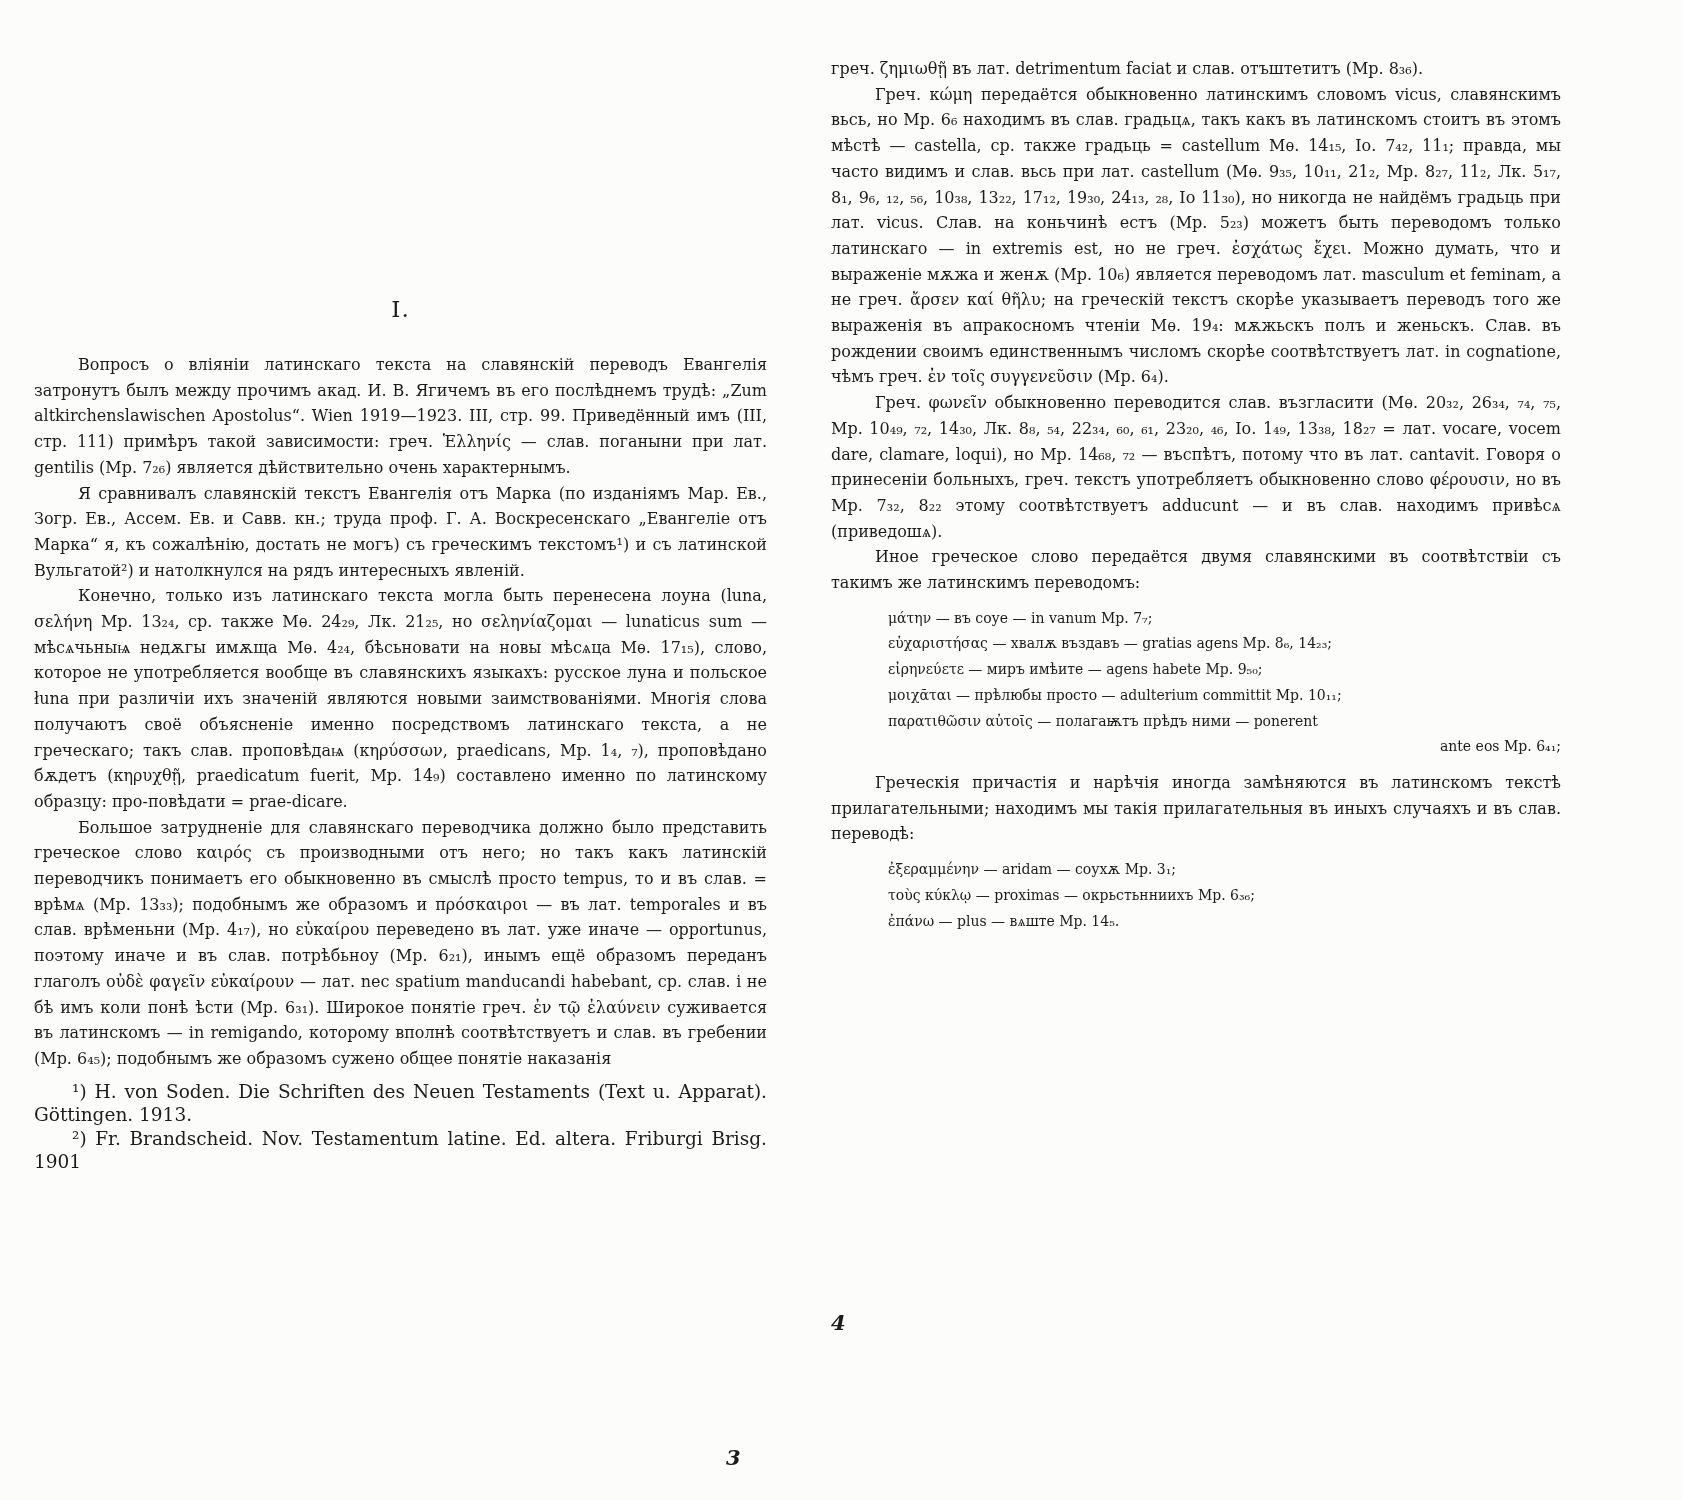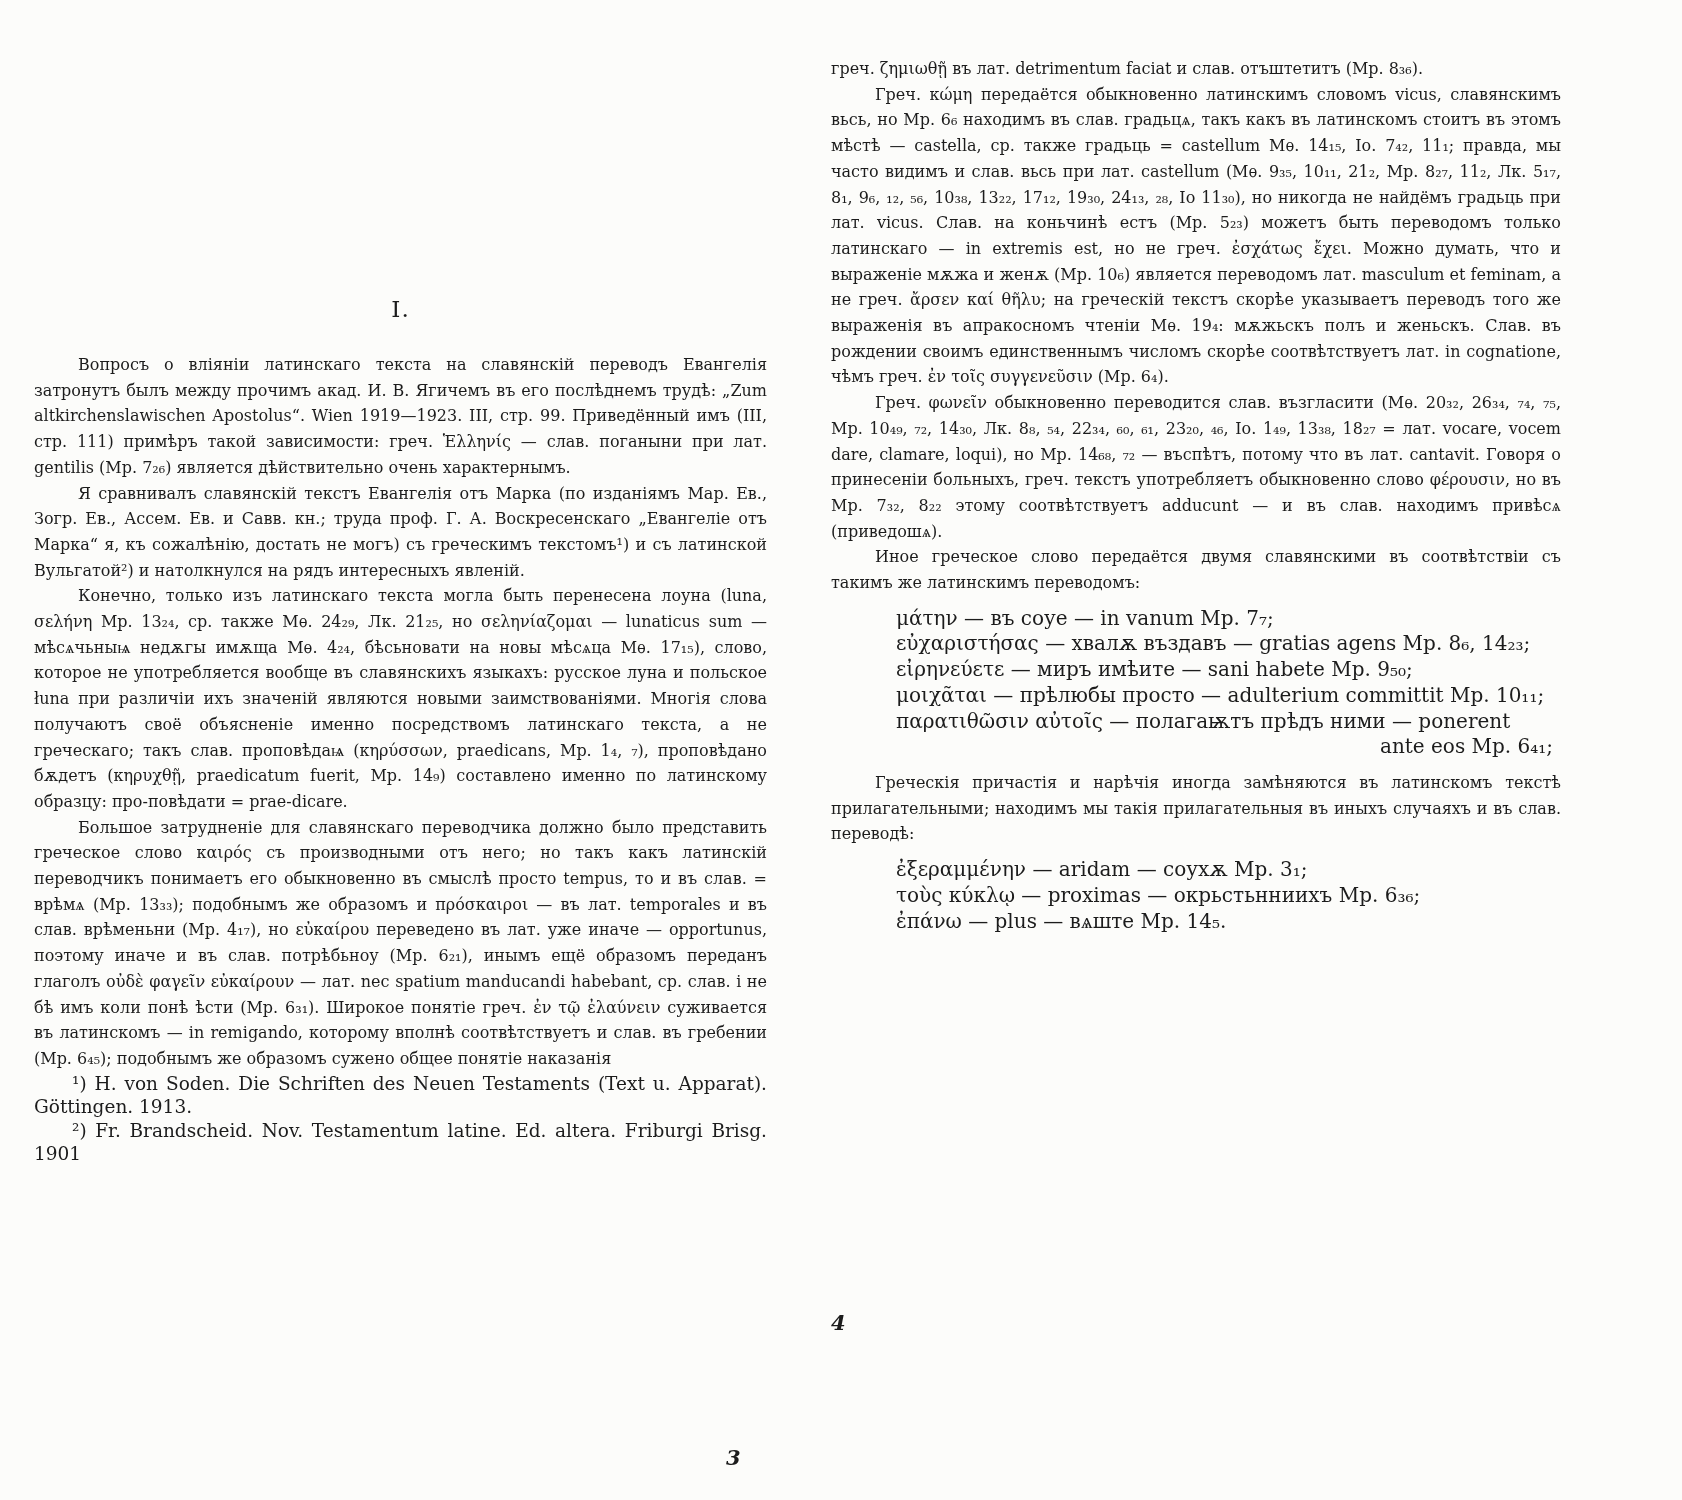--- a/index.html
+++ b/index.html
@@ -43,32 +43,32 @@
     text-align: justify;
     text-indent: 44px;
   }
   p.no-indent {
     text-indent: 0;
   }
   .sp    { margin-top: 10px; }
   .sp-sm { margin-top: 2px; }
   .sp-lg { margin-top: 22px; }
   .examples {
-    margin: 10px 8px;
+    margin: 10px 0;
     padding-left: 57px;
-    font-size: 20px;
+    font-size: 14px;
     line-height: 25.7px;
   }
   .example { text-align: left; }
   .ex-cont {
     display: block;
     text-align: right;
   }
   .footnotes {
-    margin-top: 0;
+    margin-top: 8px;
   }
   p.footnote {
     margin: 0;
     font-size: 18.5px;
     line-height: 23.5px;
     text-align: justify;
     text-indent: 38px;
   }
   .page-num {
     position: absolute;
@@ -103,21 +103,21 @@
   <div class="examples">
     <div class="example">
       <span class="ex-main">μάτην — въ соуе — in vanum Мр. 7₇;</span>
       <span class="ex-cont"></span>
     </div>
     <div class="example">
       <span class="ex-main">εὐχαριστήσας — хвалѫ въздавъ — gratias agens Мр. 8₆, 14₂₃;</span>
       <span class="ex-cont"></span>
     </div>
     <div class="example">
-      <span class="ex-main">εἰρηνεύετε — миръ имѣите — sani habete Мр. 9₅₀;</span>
+      <span class="ex-main">εἰρηνεύετε — миръ имѣите — agens habete Мр. 9₅₀;</span>
       <span class="ex-cont"></span>
     </div>
     <div class="example">
       <span class="ex-main">μοιχᾶται — прѣлюбы просто — adulterium committit Мр. 10₁₁;</span>
       <span class="ex-cont"></span>
     </div>
     <div class="example">
       <span class="ex-main">παρατιθῶσιν αὐτοῖς — полагаѭтъ прѣдъ ними — ponerent</span>
       <span class="ex-cont">ante eos Мр. 6₄₁;</span>
     </div>

